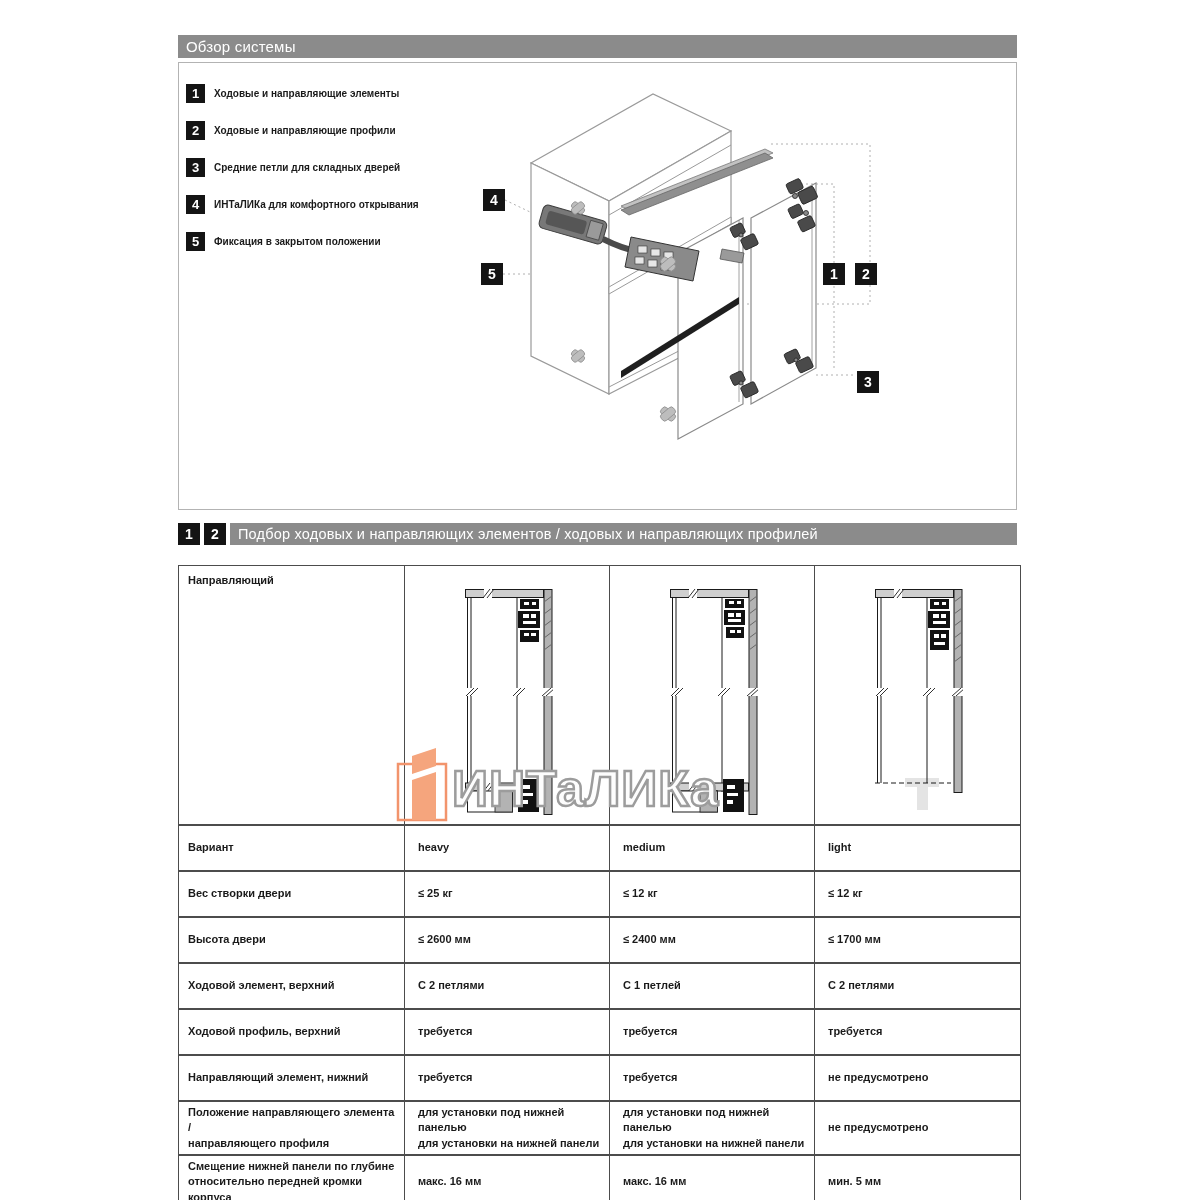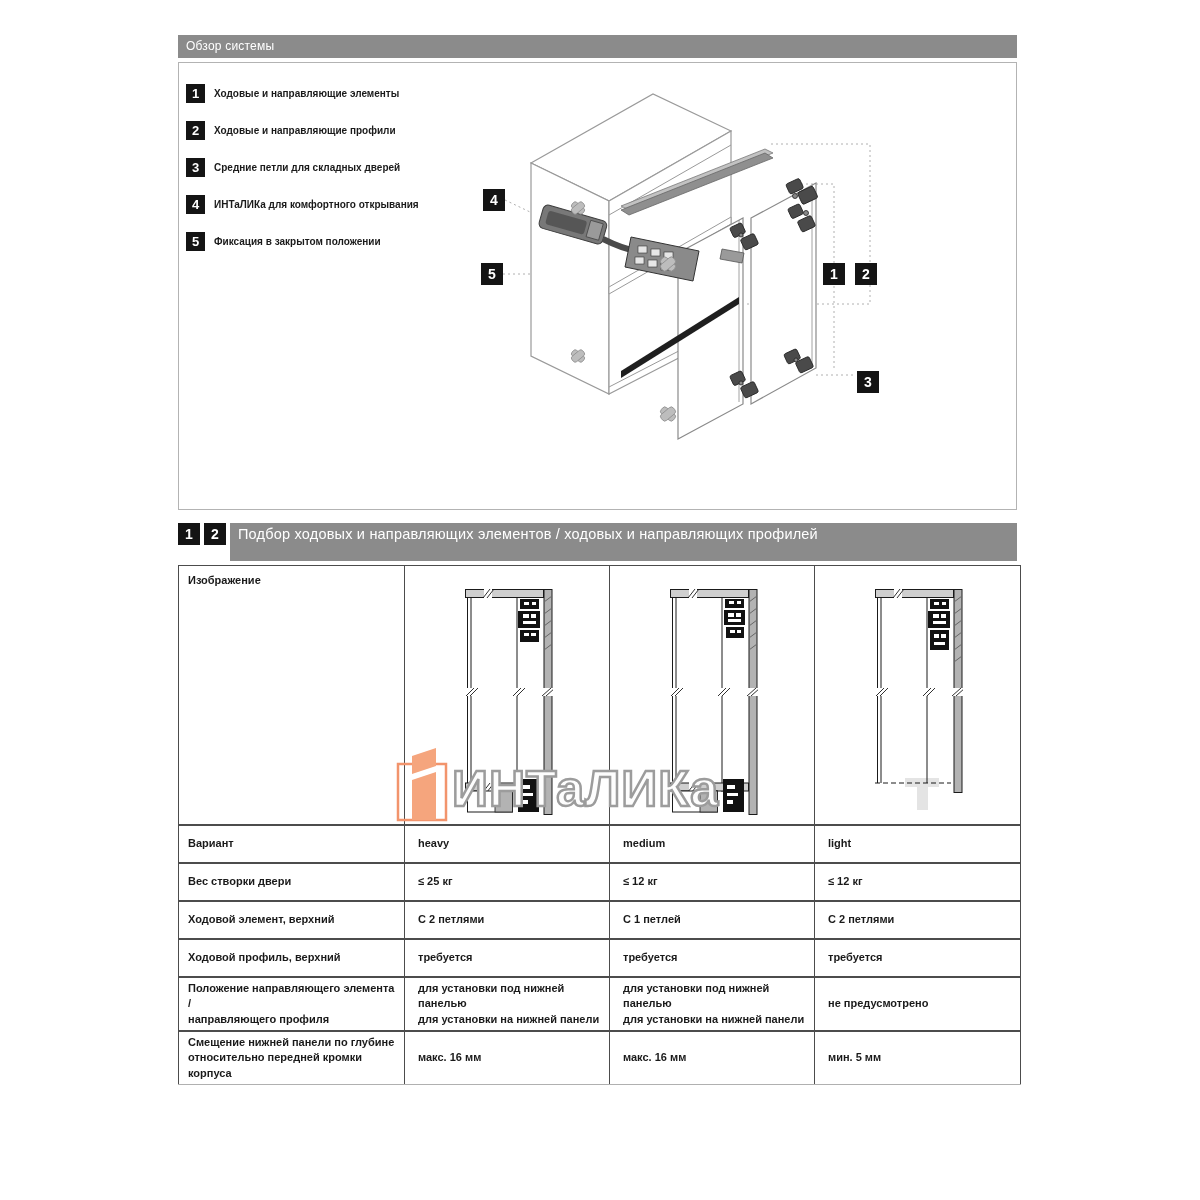--- a/index.html
+++ b/index.html
@@ -1,42 +1,42 @@
 <!DOCTYPE html>
 <html><head>
 <meta charset="utf-8">
 <style>
   html,body{margin:0;padding:0;background:#fff;}
   .page{position:relative;width:1200px;height:1200px;background:#fff;overflow:hidden;
         font-family:"Liberation Sans",sans-serif;color:#1a1a1a;}
   .hbar{position:absolute;background:#8b8b8b;color:#fff;box-sizing:border-box;
-        font-size:12px;line-height:23px;padding-left:8px;letter-spacing:.2px;}
+        font-size:15px;line-height:23px;padding-left:8px;letter-spacing:.2px;}
   .h1bar{left:178px;top:35px;width:839px;height:23px;}
-  .h2bar{left:230px;top:523px;width:787px;height:38px;line-height:22px;font-size:14.5px;}
+  .h2bar{left:230px;top:523px;width:787px;height:22px;line-height:22px;font-size:14.5px;}
   .hbadge{position:absolute;width:22px;height:22px;background:#141414;color:#fff;
         font-size:14px;font-weight:bold;text-align:center;line-height:22px;}
   .diagbox{position:absolute;left:178px;top:62px;width:839px;height:448px;
         border:1px solid #b3b3b3;box-sizing:border-box;background:#fff;}
   .legend{position:absolute;left:7px;top:21px;z-index:3;}
   .legenditem{display:flex;align-items:center;margin-bottom:18px;height:19px;}
   .lbadge{width:19px;height:19px;background:#141414;color:#fff;font-size:13px;font-weight:bold;
         text-align:center;line-height:19px;flex:0 0 19px;}
   .llabel{font-size:10px;font-weight:bold;padding-left:9px;white-space:nowrap;}
   .diagsvg{position:absolute;left:0;top:0;}
   .seltable{position:absolute;left:178px;top:565px;width:842px;border-collapse:collapse;
         table-layout:fixed;}
   .seltable td{border:1px solid #4c4c4c;border-top-width:2px;box-sizing:border-box;
         font-size:11px;vertical-align:middle;padding:3px 6px 3px 9px;white-space:pre-line;line-height:1.4;font-weight:bold;}
   .seltable tr.first td{border-top-width:1px;}
   .seltable tr.last td{border-bottom:1px solid #b0b0b0;}
   .seltable td.lab{font-weight:bold;}
   .seltable td.val{padding-left:13px;}
   .imgrow td{height:250px;vertical-align:top;padding-top:7px;}
   .imgrow td.img{text-align:center;}
-  .rowS td{height:38px;}
+  .rowS td{height:46px;}
   .rowP td{height:32px;}
   .rowL td{height:40px;}
   .watermark{position:absolute;left:396px;top:744px;width:420px;height:86px;z-index:5;pointer-events:none;}
   .wm-text{position:absolute;left:56px;top:16px;font-size:50px;font-weight:bold;letter-spacing:1px;
         color:#fdfdfd;-webkit-text-stroke:2.5px #9c9c9c;white-space:nowrap;}
 </style>
 </head>
 <body>
 
 <div class="page">
@@ -190,21 +190,21 @@
 
   <table class="seltable">
     <colgroup>
         <col style="width:226px">
         <col style="width:205px">
         <col style="width:205px">
         <col style="width:206px">
       </colgroup>
     <tbody>
         <tr class="first imgrow">
-      <td class="lab">Изображение</td>
+      <td class="lab">Направляющий</td>
       <td class="img">
         <svg width="88" height="228" viewBox="0 0 88 228">
           <g stroke="#1a1a1a" stroke-width="1" fill="none">
                 <path d="M2.5,9 V204"></path>
                 <path d="M6,9 V204"></path>
                 <path d="M52,9 V204"></path>
               </g>
           <rect x="0.5" y="1.5" width="78" height="8" fill="#cfcfcf" stroke="#1a1a1a"></rect>
           <rect x="19" y="0.5" width="8" height="10" fill="#fff"></rect>
               <path d="M18,10 L25,1 M22,10 L29,1" stroke="#1a1a1a" stroke-width="0.9" fill="none"></path>
@@ -326,30 +326,42 @@
       <td class="val">medium</td>
       <td class="val">light</td>
     </tr>
     <tr class="rowS">
       <td class="lab">Вес створки двери</td>
       <td class="val">≤ 25 кг</td>
       <td class="val">≤ 12 кг</td>
       <td class="val">≤ 12 кг</td>
     </tr>
     <tr class="rowS">
+      <td class="lab">Высота двери</td>
+      <td class="val">≤ 2600 мм</td>
+      <td class="val">≤ 2400 мм</td>
+      <td class="val">≤ 1700 мм</td>
+    </tr>
+    <tr class="rowS">
       <td class="lab">Ходовой элемент, верхний</td>
       <td class="val">С 2 петлями</td>
       <td class="val">С 1 петлей</td>
       <td class="val">С 2 петлями</td>
     </tr>
     <tr class="rowS">
       <td class="lab">Ходовой профиль, верхний</td>
       <td class="val">требуется</td>
       <td class="val">требуется</td>
       <td class="val">требуется</td>
+    </tr>
+    <tr class="rowS">
+      <td class="lab">Направляющий элемент, нижний</td>
+      <td class="val">требуется</td>
+      <td class="val">требуется</td>
+      <td class="val">не предусмотрено</td>
     </tr>
     <tr class="rowP">
       <td class="lab">Положение направляющего элемента /
 направляющего профиля</td>
       <td class="val">для установки под нижней панелью
 для установки на нижней панели</td>
       <td class="val">для установки под нижней панелью
 для установки на нижней панели</td>
       <td class="val">не предусмотрено</td>
     </tr>

